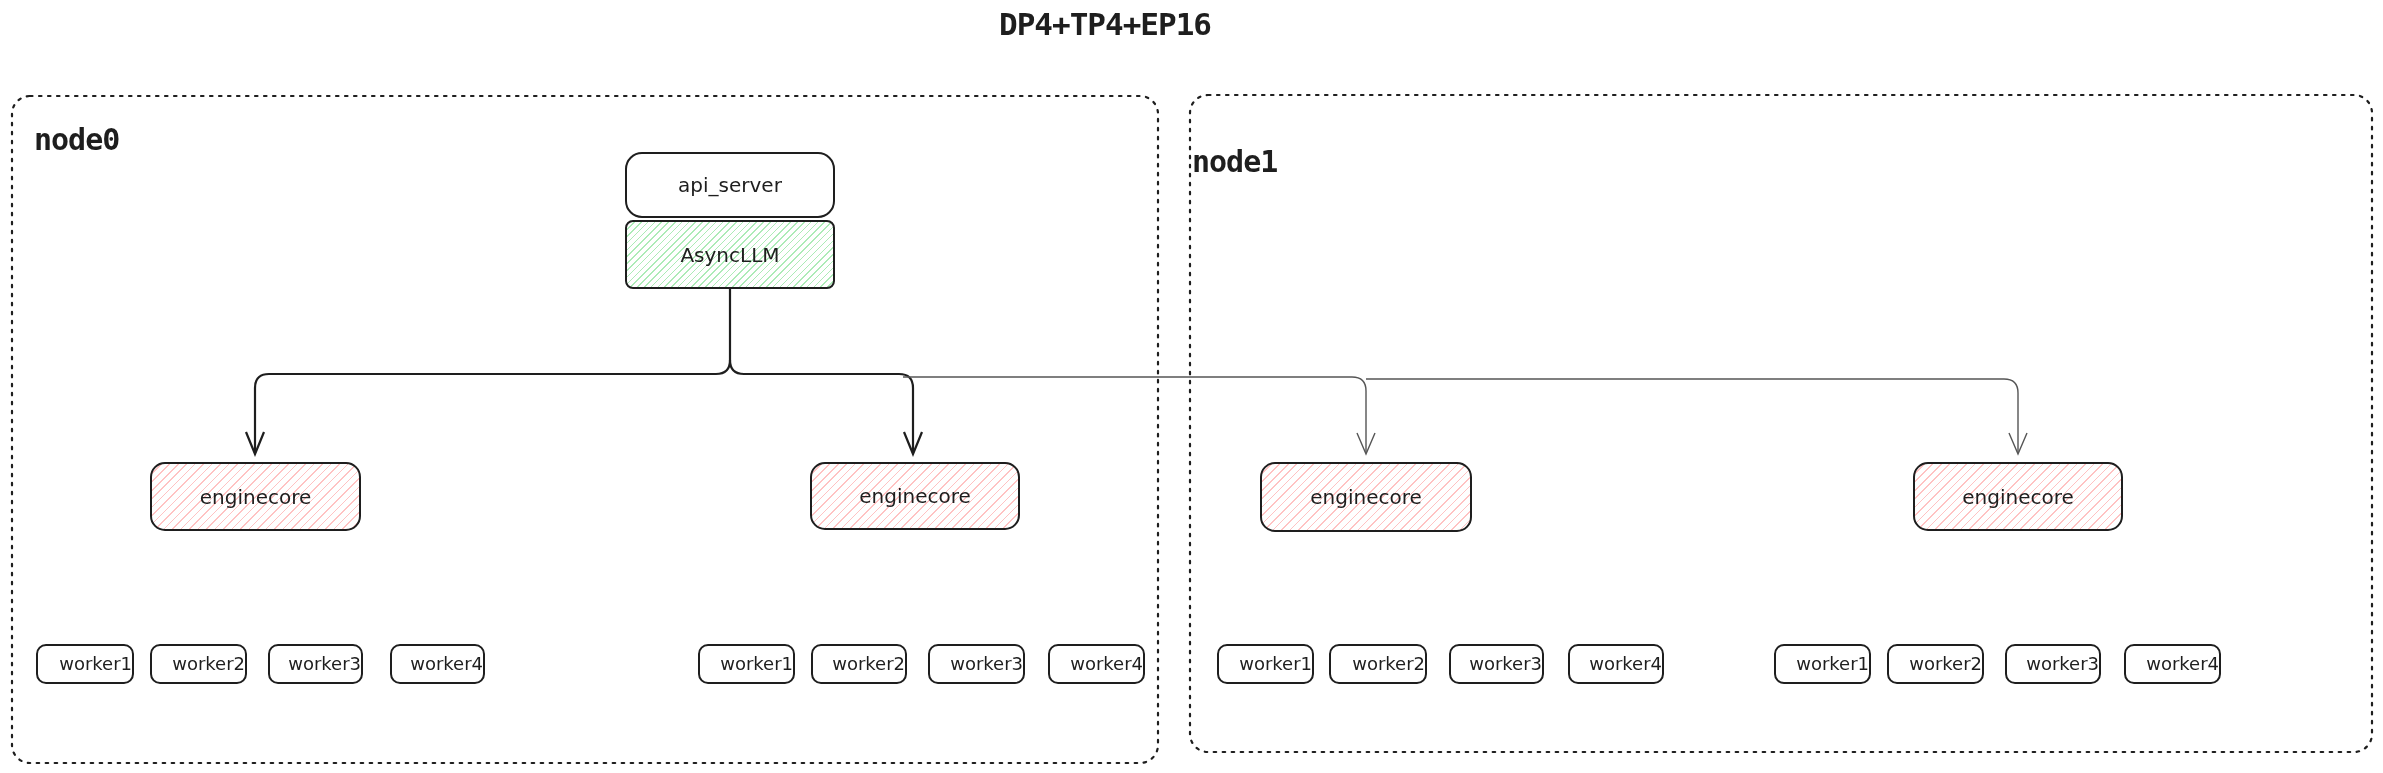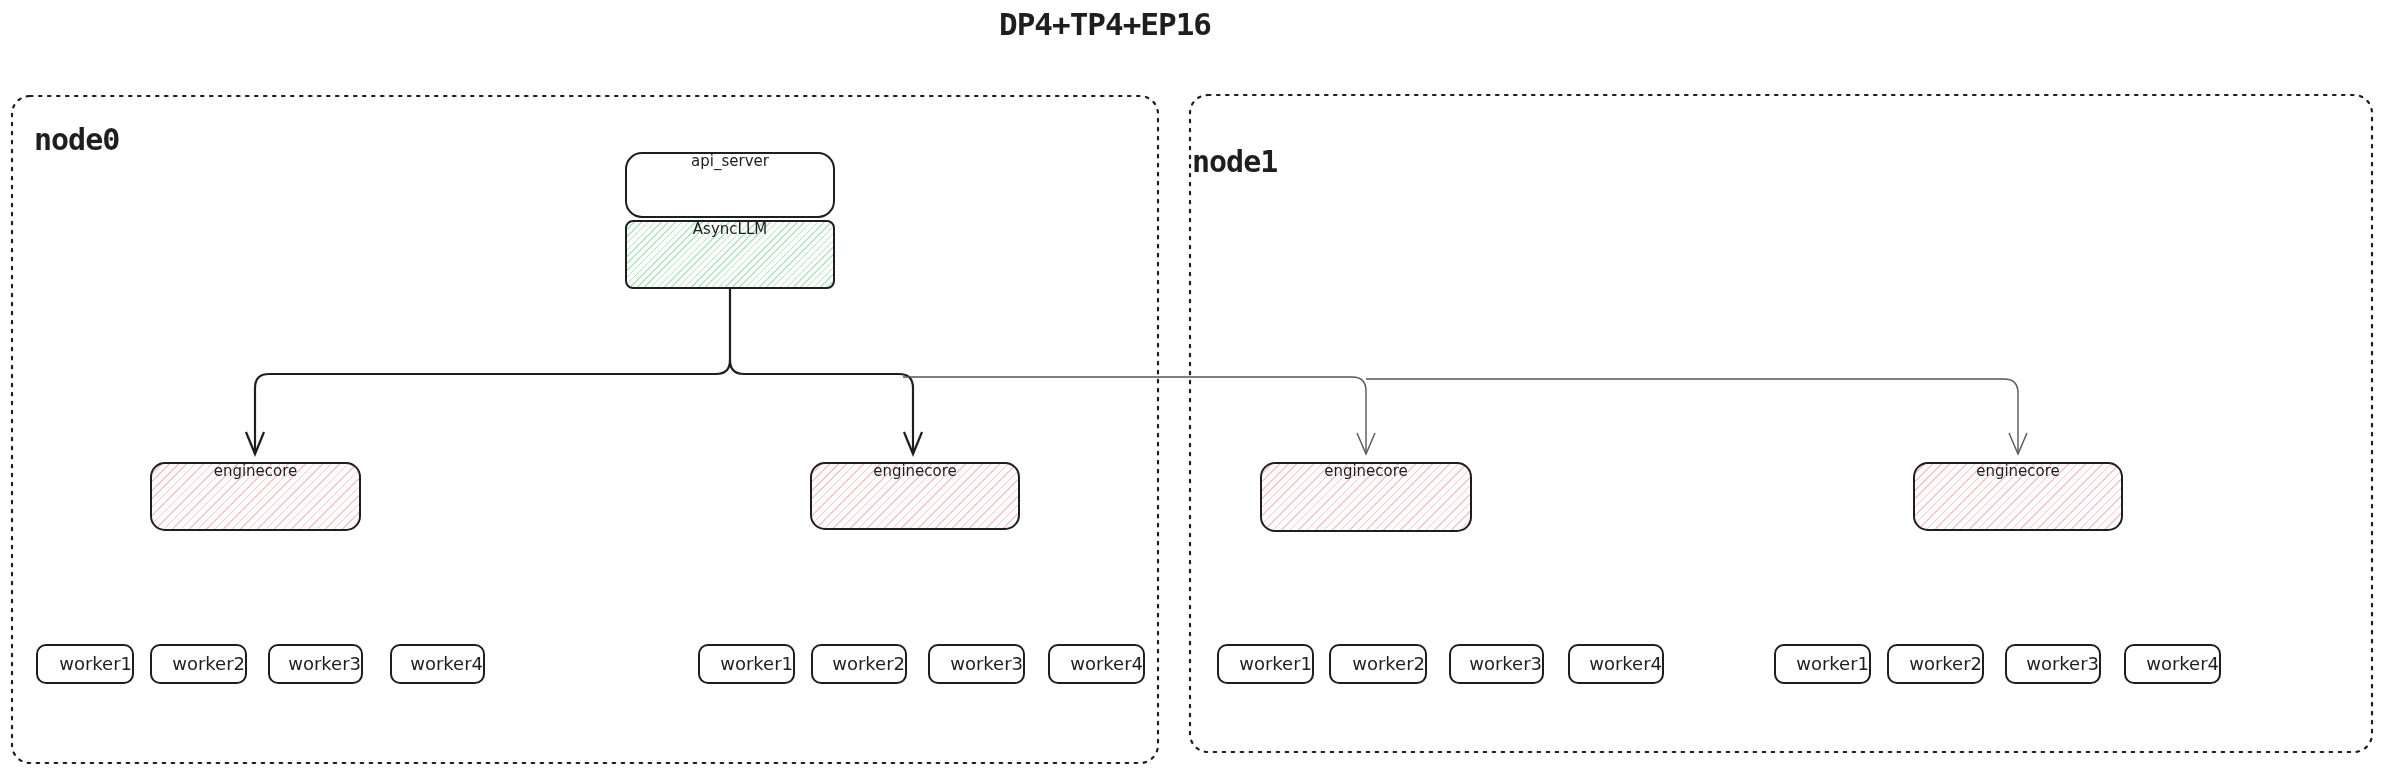--- a/index.html
+++ b/index.html
@@ -5,22 +5,22 @@
   html,body{margin:0;padding:0;background:#ffffff;}
   body{position:relative;width:2383px;height:773px;overflow:hidden;
        font-family:"DejaVu Sans","Liberation Sans",sans-serif;color:#1e1e1e;}
   .abs{position:absolute;box-sizing:border-box;}
   .title{font-family:"DejaVu Sans Mono","Liberation Mono",monospace;
          font-weight:700;font-size:31px;letter-spacing:-1px;white-space:nowrap;
          transform:translateX(-50%);}
   .node-label{font-family:"DejaVu Sans Mono","Liberation Mono",monospace;
               font-weight:700;font-size:30px;letter-spacing:-1px;}
   .box{border:2.2px solid #1e1e1e;border-radius:15px;background:#ffffff;
-       display:flex;justify-content:center;
-       font-size:15px;line-height:1;white-space:nowrap;}
+       display:flex;align-items:center;justify-content:center;
+       font-size:20px;line-height:1;white-space:nowrap;}
   .hatch-green{background-color:#ffffff;
     background-image:repeating-linear-gradient(135deg,
       rgba(105,219,124,0.55) 0px, rgba(105,219,124,0.55) 1.1px,
       rgba(0,0,0,0) 1.1px, rgba(0,0,0,0) 4.8px);}
   .hatch-red{background-color:#ffffff;
     background-image:repeating-linear-gradient(135deg,
       rgba(255,145,145,0.55) 0px, rgba(255,145,145,0.55) 1.1px,
       rgba(0,0,0,0) 1.1px, rgba(0,0,0,0) 6px);}
   .worker{border:2px solid #1e1e1e;border-radius:10px;background:#ffffff;
           display:flex;align-items:center;justify-content:flex-end;

